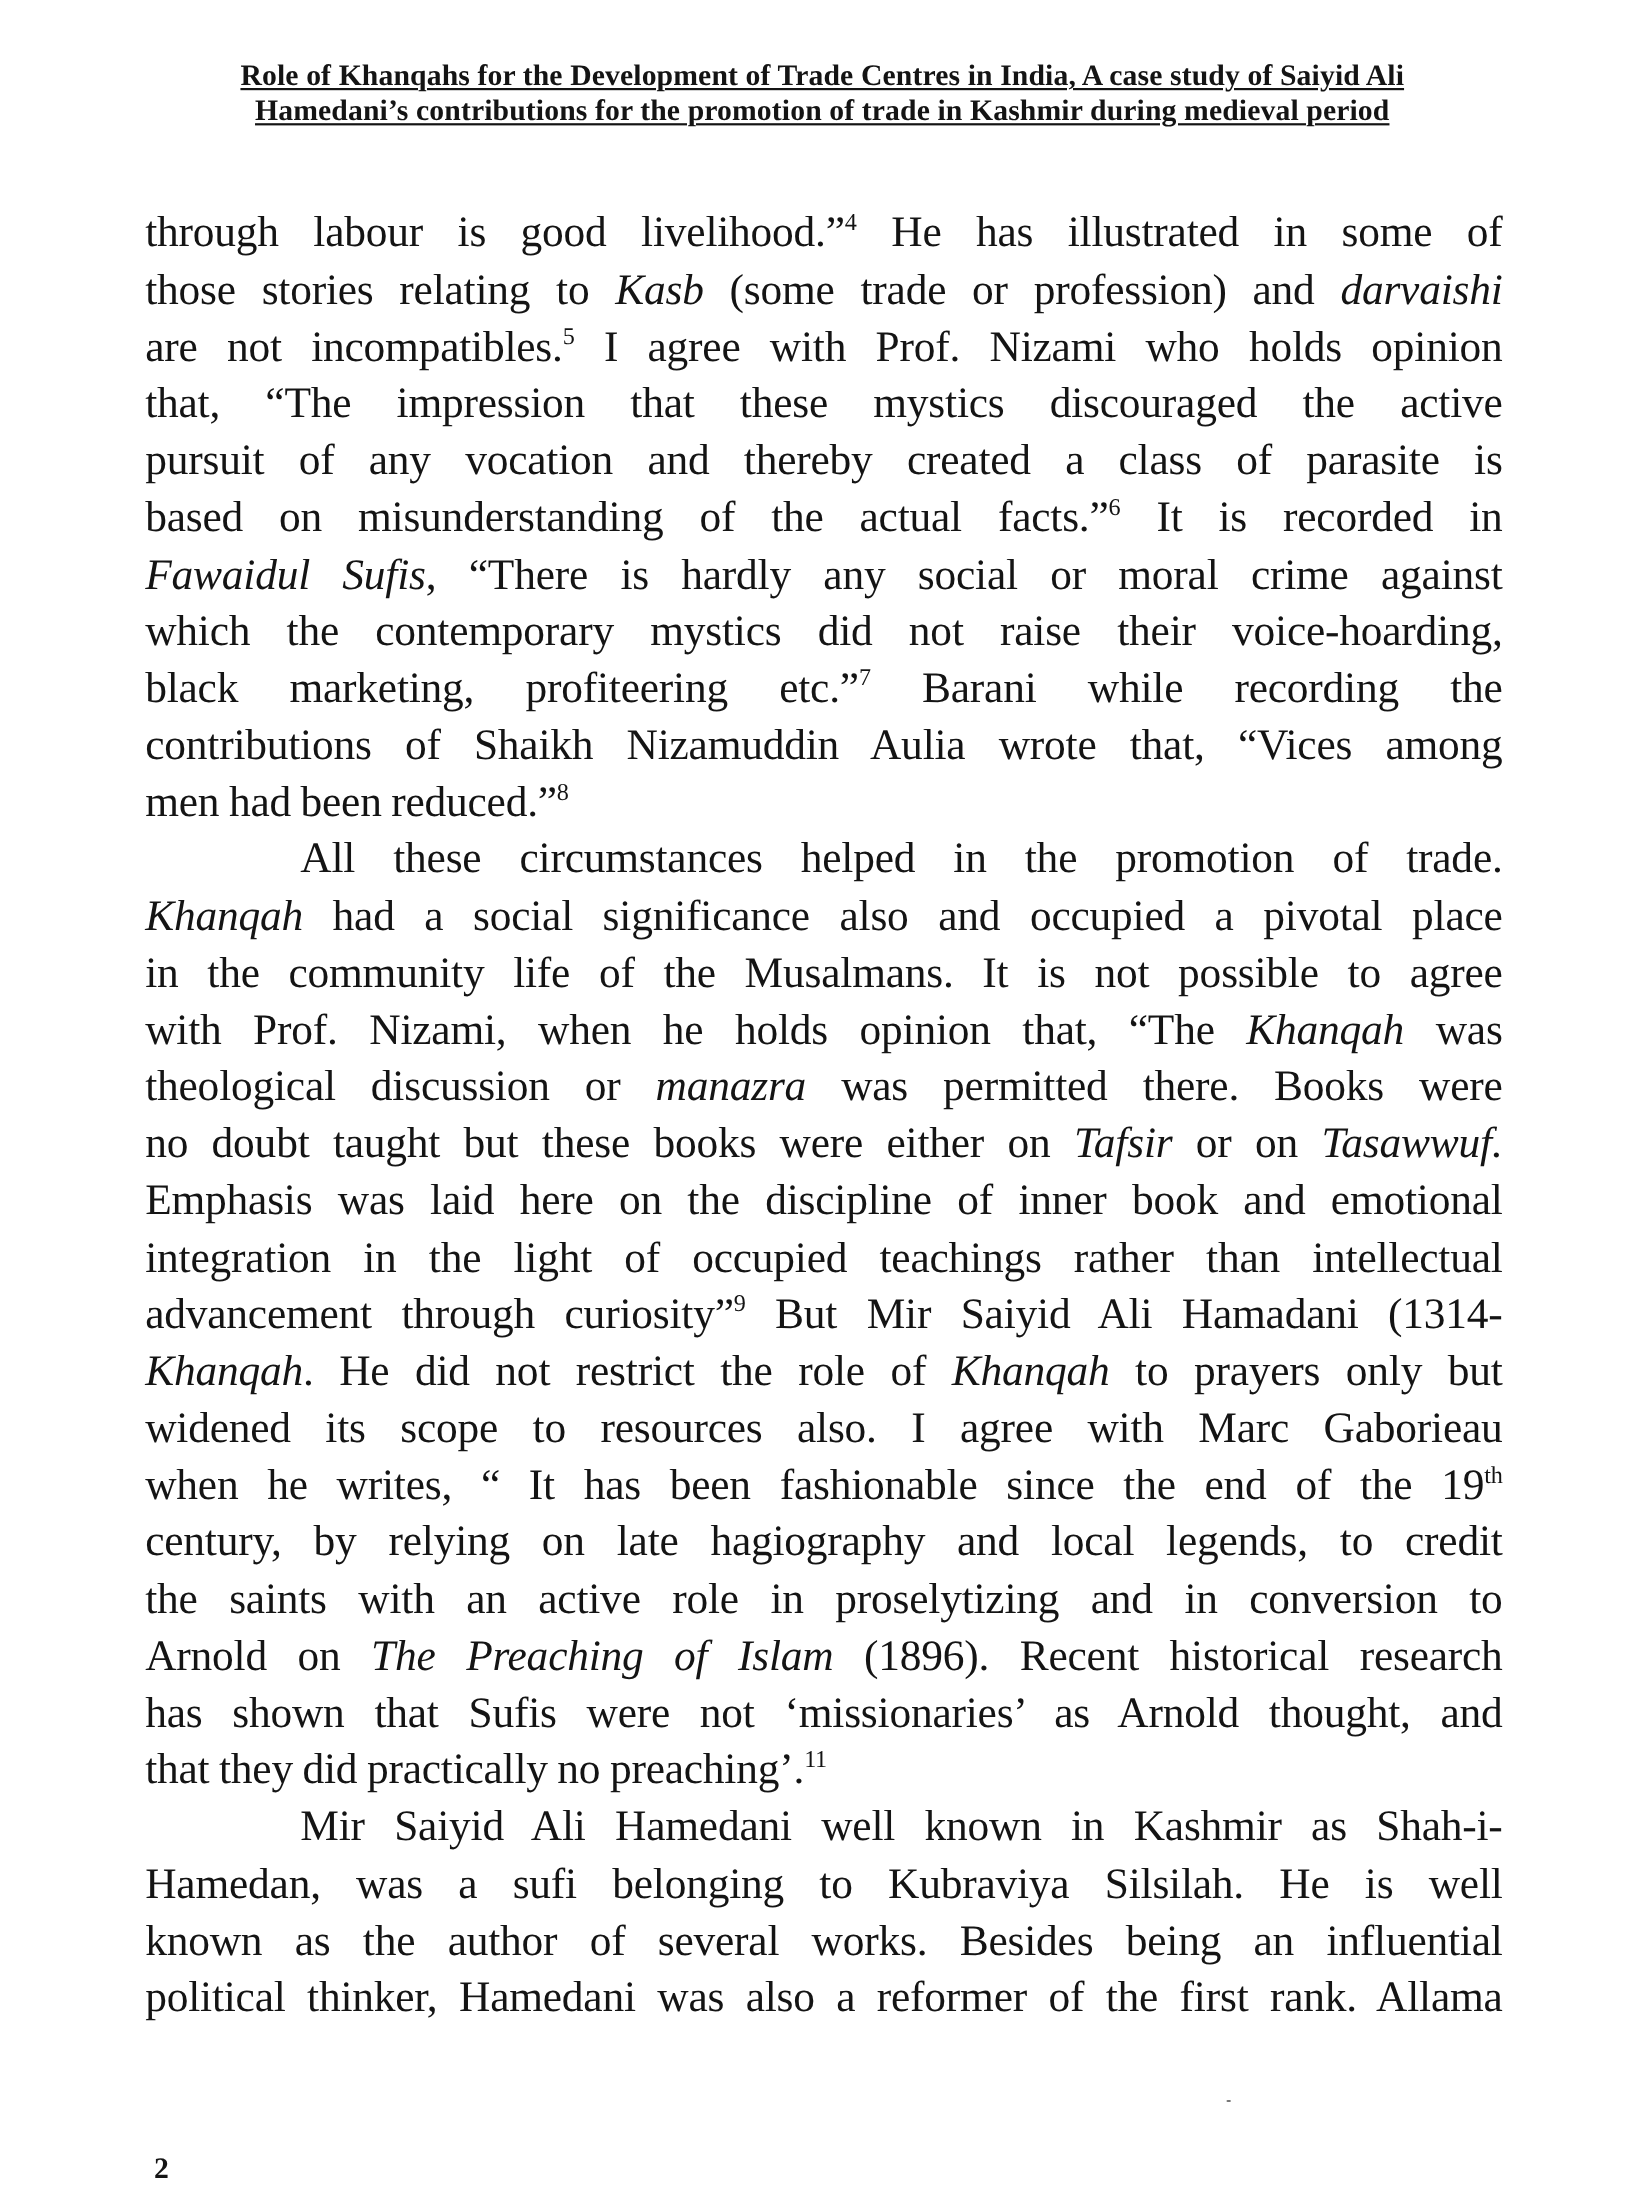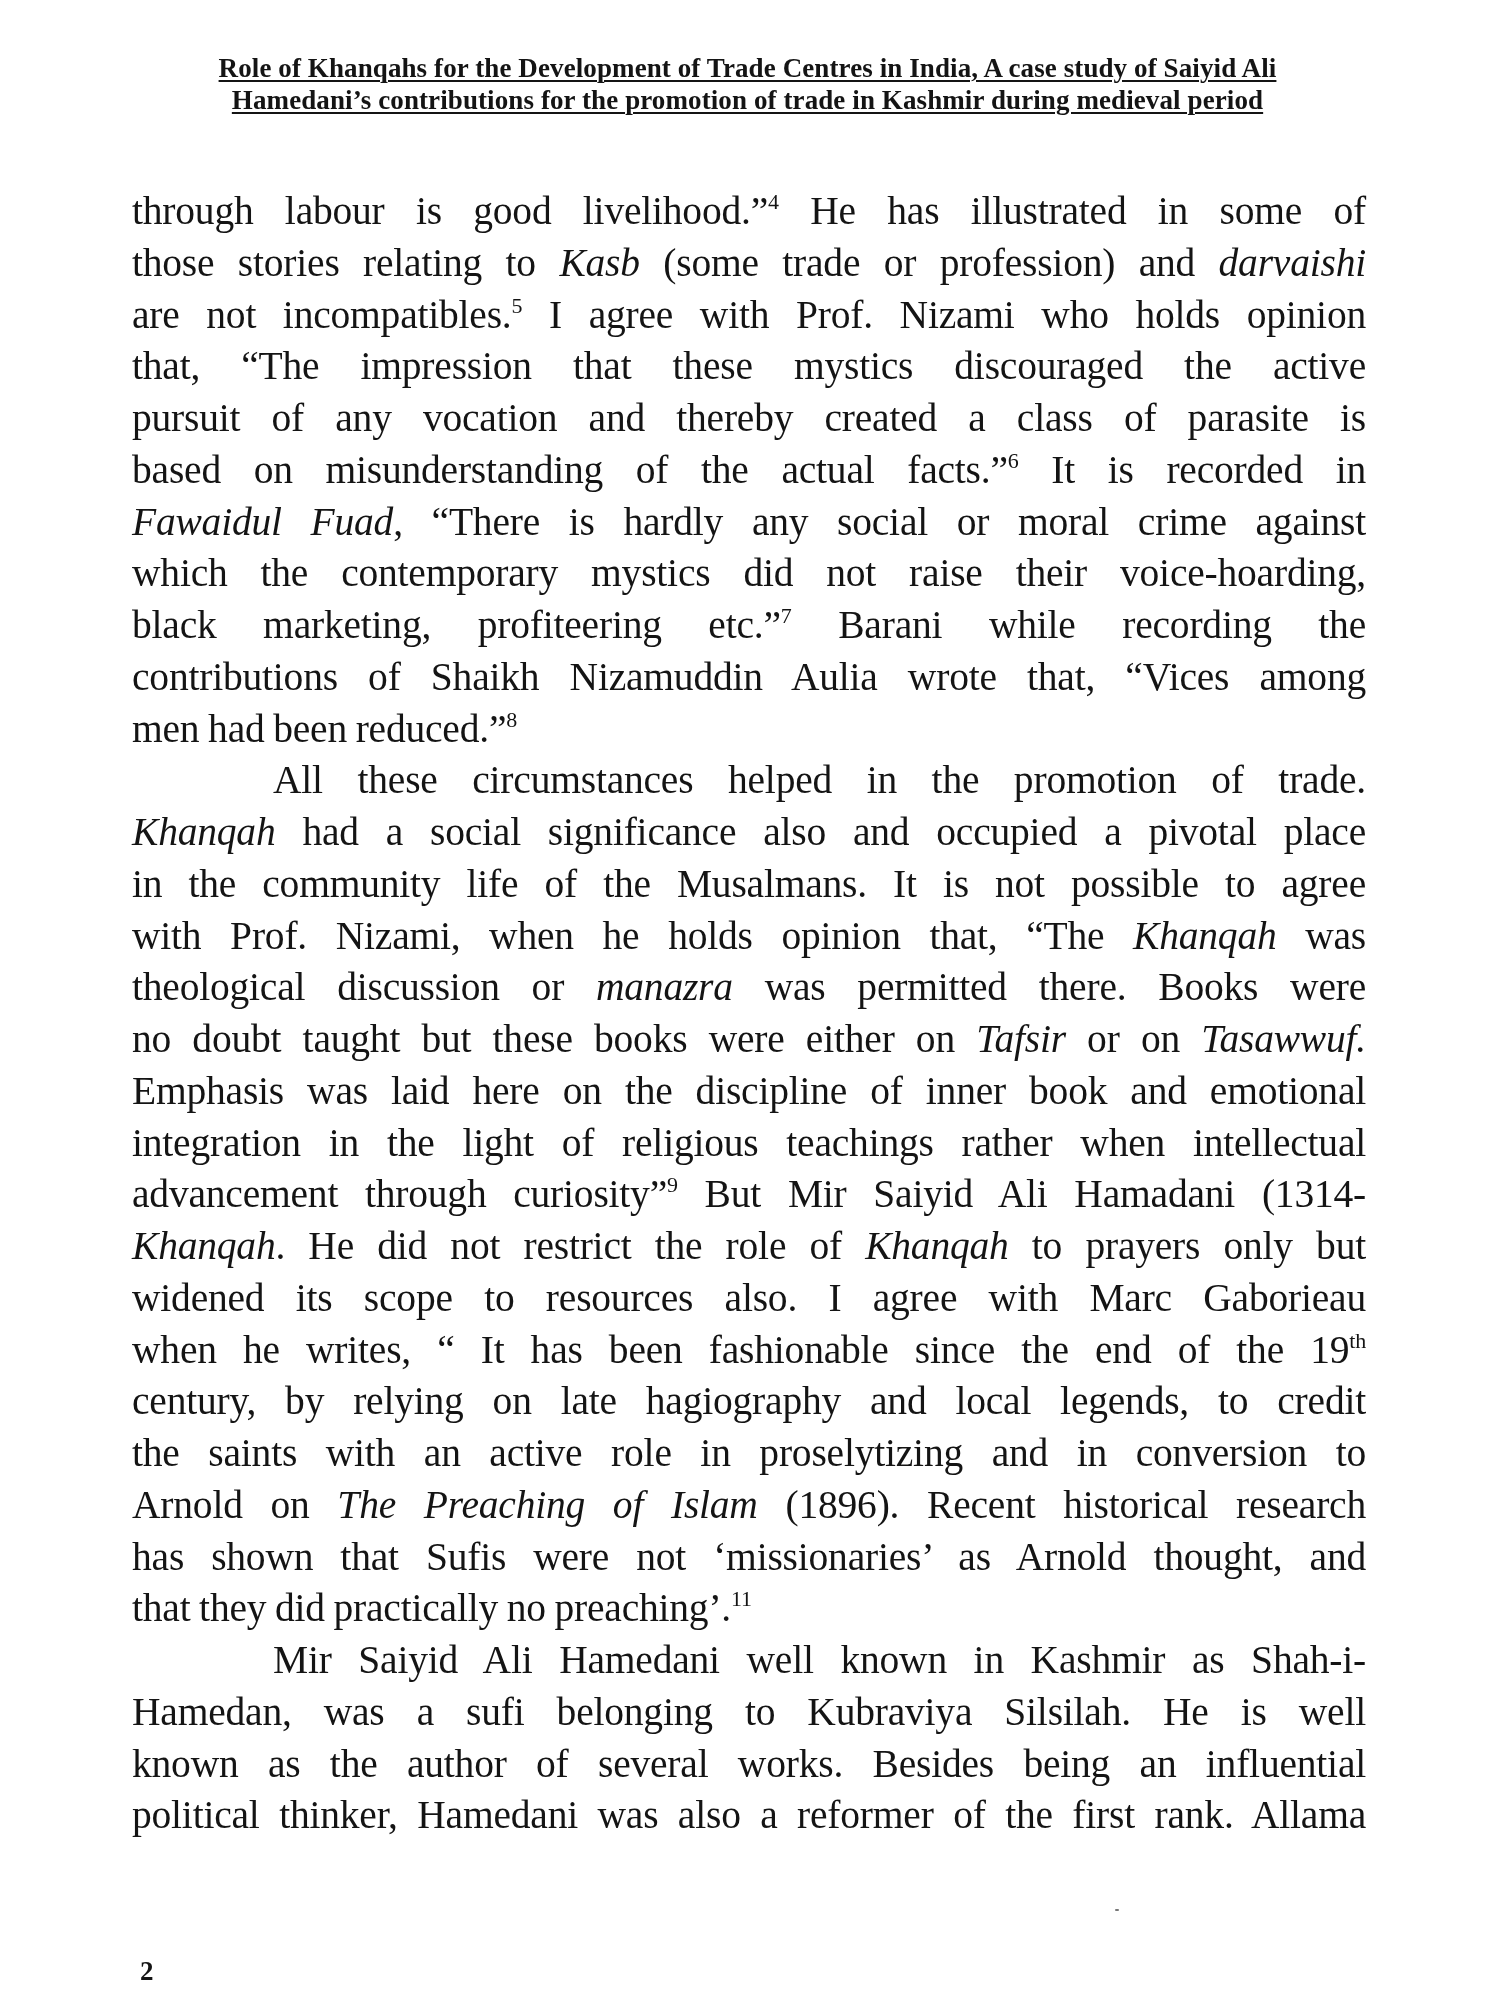--- a/index.html
+++ b/index.html
@@ -97,33 +97,33 @@
     <span class="hl">Hamedani’s contributions for the promotion of trade in Kashmir during medieval period</span>
   </div>
 
   <div class="body-text" id="body-text">
       <span class="line">through labour is good livelihood.”<sup>4</sup> He has illustrated in some of</span>
       <span class="line">those stories relating to <span class="it">Kasb</span> (some trade or profession) and <span class="it">darvaishi</span></span>
       <span class="line">are not incompatibles.<sup>5</sup> I agree with Prof. Nizami who holds opinion</span>
       <span class="line">that, “The impression that these mystics discouraged the active</span>
       <span class="line">pursuit of any vocation and thereby created a class of parasite is</span>
       <span class="line">based on misunderstanding of the actual facts.”<sup>6</sup> It is recorded in</span>
-      <span class="line"><span class="it">Fawaidul Fuad</span>, “There is hardly any social or moral crime against</span>
+      <span class="line"><span class="it">Fawaidul Sufis</span>, “There is hardly any social or moral crime against</span>
       <span class="line">which the contemporary mystics did not raise their voice-hoarding,</span>
       <span class="line">black marketing, profiteering etc.”<sup>7</sup> Barani while recording the</span>
       <span class="line">contributions of Shaikh Nizamuddin Aulia wrote that, “Vices among</span>
       <span class="line last">men had been reduced.”<sup>8</sup></span>
       <span class="line indent">All these circumstances helped in the promotion of trade.</span>
       <span class="line"><span class="it">Khanqah</span> had a social significance also and occupied a pivotal place</span>
       <span class="line">in the community life of the Musalmans. It is not possible to agree</span>
       <span class="line">with Prof. Nizami, when he holds opinion that, “The <span class="it">Khanqah</span> was</span>
       <span class="line">theological discussion or <span class="it">manazra</span> was permitted there. Books were</span>
       <span class="line">no doubt taught but these books were either on <span class="it">Tafsir</span> or on <span class="it">Tasawwuf.</span></span>
       <span class="line">Emphasis was laid here on the discipline of inner book and emotional</span>
-      <span class="line">integration in the light of religious teachings rather when intellectual</span>
+      <span class="line">integration in the light of occupied teachings rather than intellectual</span>
       <span class="line">advancement through curiosity”<sup>9</sup> But Mir Saiyid Ali Hamadani (1314-</span>
       <span class="line"><span class="it">Khanqah</span>. He did not restrict the role of <span class="it">Khanqah</span> to prayers only but</span>
       <span class="line">widened its scope to resources also. I agree with Marc Gaborieau</span>
       <span class="line">when he writes, “ It has been fashionable since the end of the 19<sup>th</sup></span>
       <span class="line">century, by relying on late hagiography and local legends, to credit</span>
       <span class="line">the saints with an active role in proselytizing and in conversion to</span>
       <span class="line">Arnold on <span class="it">The Preaching of Islam</span> (1896). Recent historical research</span>
       <span class="line">has shown that Sufis were not ‘missionaries’ as Arnold thought, and</span>
       <span class="line last">that they did practically no preaching’.<sup>11</sup></span>
       <span class="line indent">Mir Saiyid Ali Hamedani well known in Kashmir as Shah-i-</span>

